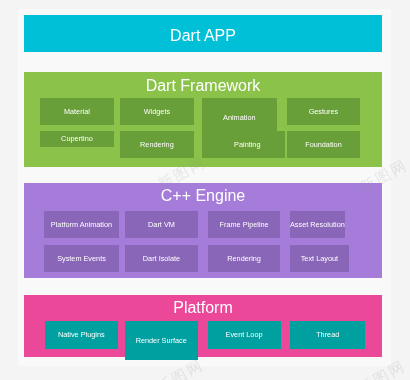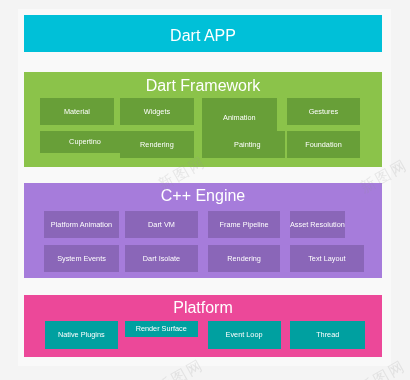--- a/index.html
+++ b/index.html
@@ -25,40 +25,40 @@
     <div id="layers">
         <div class="layer" style="top: 6px; height: 37px; background: rgb(0, 192, 216);">
           <div class="layer-title" style="top: 15px;">Dart APP</div>
         </div>
         <div class="layer" style="top: 63px; height: 95px; background: rgb(139, 195, 74);">
           <div class="layer-title" style="top: 8px;">Dart Framework</div>
           <div class="cell" style="background: rgb(104, 159, 56); left: 15.7px; width: 74.5px; top: 26px; height: 27px;">Material</div>
           <div class="cell" style="background: rgb(104, 159, 56); left: 96px; width: 73.8px; top: 26px; height: 27px;">Widgets</div>
           <div class="cell" style="background: rgb(104, 159, 56); left: 177.5px; width: 75.6px; top: 26px; height: 40px;">Animation</div>
           <div class="cell" style="background: rgb(104, 159, 56); left: 262.7px; width: 73.5px; top: 26px; height: 27px;">Gestures</div>
-          <div class="cell" style="background: rgb(104, 159, 56); left: 15.7px; width: 74.5px; top: 59px; height: 22px; padding-left: 8px;">Cupertino</div>
+          <div class="cell" style="background: rgb(104, 159, 56); left: 15.7px; width: 74.5px; top: 59px; height: 16px;">Cupertino</div>
           <div class="cell" style="background: rgb(104, 159, 56); left: 96px; width: 73.8px; top: 59px; height: 27px;">Rendering</div>
           <div class="cell" style="background: rgb(104, 159, 56); left: 177.5px; width: 75.6px; top: 59px; height: 27px; padding-left: 8px;">Painting</div>
           <div class="cell" style="background: rgb(104, 159, 56); left: 262.7px; width: 73.5px; top: 59px; height: 27px;">Foundation</div>
         </div>
         <div class="layer" style="top: 174px; height: 95px; background: rgb(166, 124, 219);">
           <div class="layer-title" style="top: 7px;">C++ Engine</div>
           <div class="cell" style="background: rgb(138, 102, 184); left: 20.4px; width: 74.2px; top: 28px; height: 27px;">Platform Animation</div>
           <div class="cell" style="background: rgb(138, 102, 184); left: 100.7px; width: 73.6px; top: 28px; height: 27px;">Dart VM</div>
           <div class="cell" style="background: rgb(138, 102, 184); left: 183.7px; width: 72.8px; top: 28px; height: 27px;">Frame Pipeline</div>
           <div class="cell" style="background: rgb(138, 102, 184); left: 265.9px; width: 55px; top: 28px; height: 27px;">Asset Resolution</div>
           <div class="cell" style="background: rgb(138, 102, 184); left: 20.4px; width: 74.2px; top: 62px; height: 27px;">System Events</div>
           <div class="cell" style="background: rgb(138, 102, 184); left: 100.7px; width: 73.6px; top: 62px; height: 27px;">Dart Isolate</div>
           <div class="cell" style="background: rgb(138, 102, 184); left: 183.7px; width: 72.8px; top: 62px; height: 27px;">Rendering</div>
-          <div class="cell" style="background: rgb(138, 102, 184); left: 265.9px; width: 74px; top: 62px; height: 27px;">Text Layout</div>
+          <div class="cell" style="background: rgb(138, 102, 184); left: 265.9px; width: 59px; top: 62px; height: 27px;">Text Layout</div>
         </div>
         <div class="layer" style="top: 286px; height: 62px; background: #ec4899;">
           <div class="layer-title" style="top: 7px;">Platform</div>
           <div class="cell" style="background: rgb(0, 160, 160); left: 20.5px; width: 73.6px; top: 26px; height: 28px;">Native Plugins</div>
-          <div class="cell" style="background: rgb(0, 160, 160); left: 100.5px; width: 73.4px; top: 26px; height: 16px;">Render Surface</div>
+          <div class="cell" style="background: rgb(0, 160, 160); left: 100.5px; width: 73.4px; top: 26px; height: 39px;">Render Surface</div>
           <div class="cell" style="background: rgb(0, 160, 160); left: 183.5px; width: 73.1px; top: 26px; height: 28px;">Event Loop</div>
           <div class="cell" style="background: rgb(0, 160, 160); left: 266.4px; width: 74.6px; top: 26px; height: 28px;">Thread</div>
         </div>
       </div>
   </div>
   <div id="watermarks">
       <div class="wm" style="left: 163px; top: 177px;">新图网</div>
       <div class="wm" style="left: 365px; top: 180px;">新图网</div>
       <div class="wm" style="left: 161px; top: 380px;">新图网</div>
       <div class="wm" style="left: 363px; top: 381px;">新图网</div>

